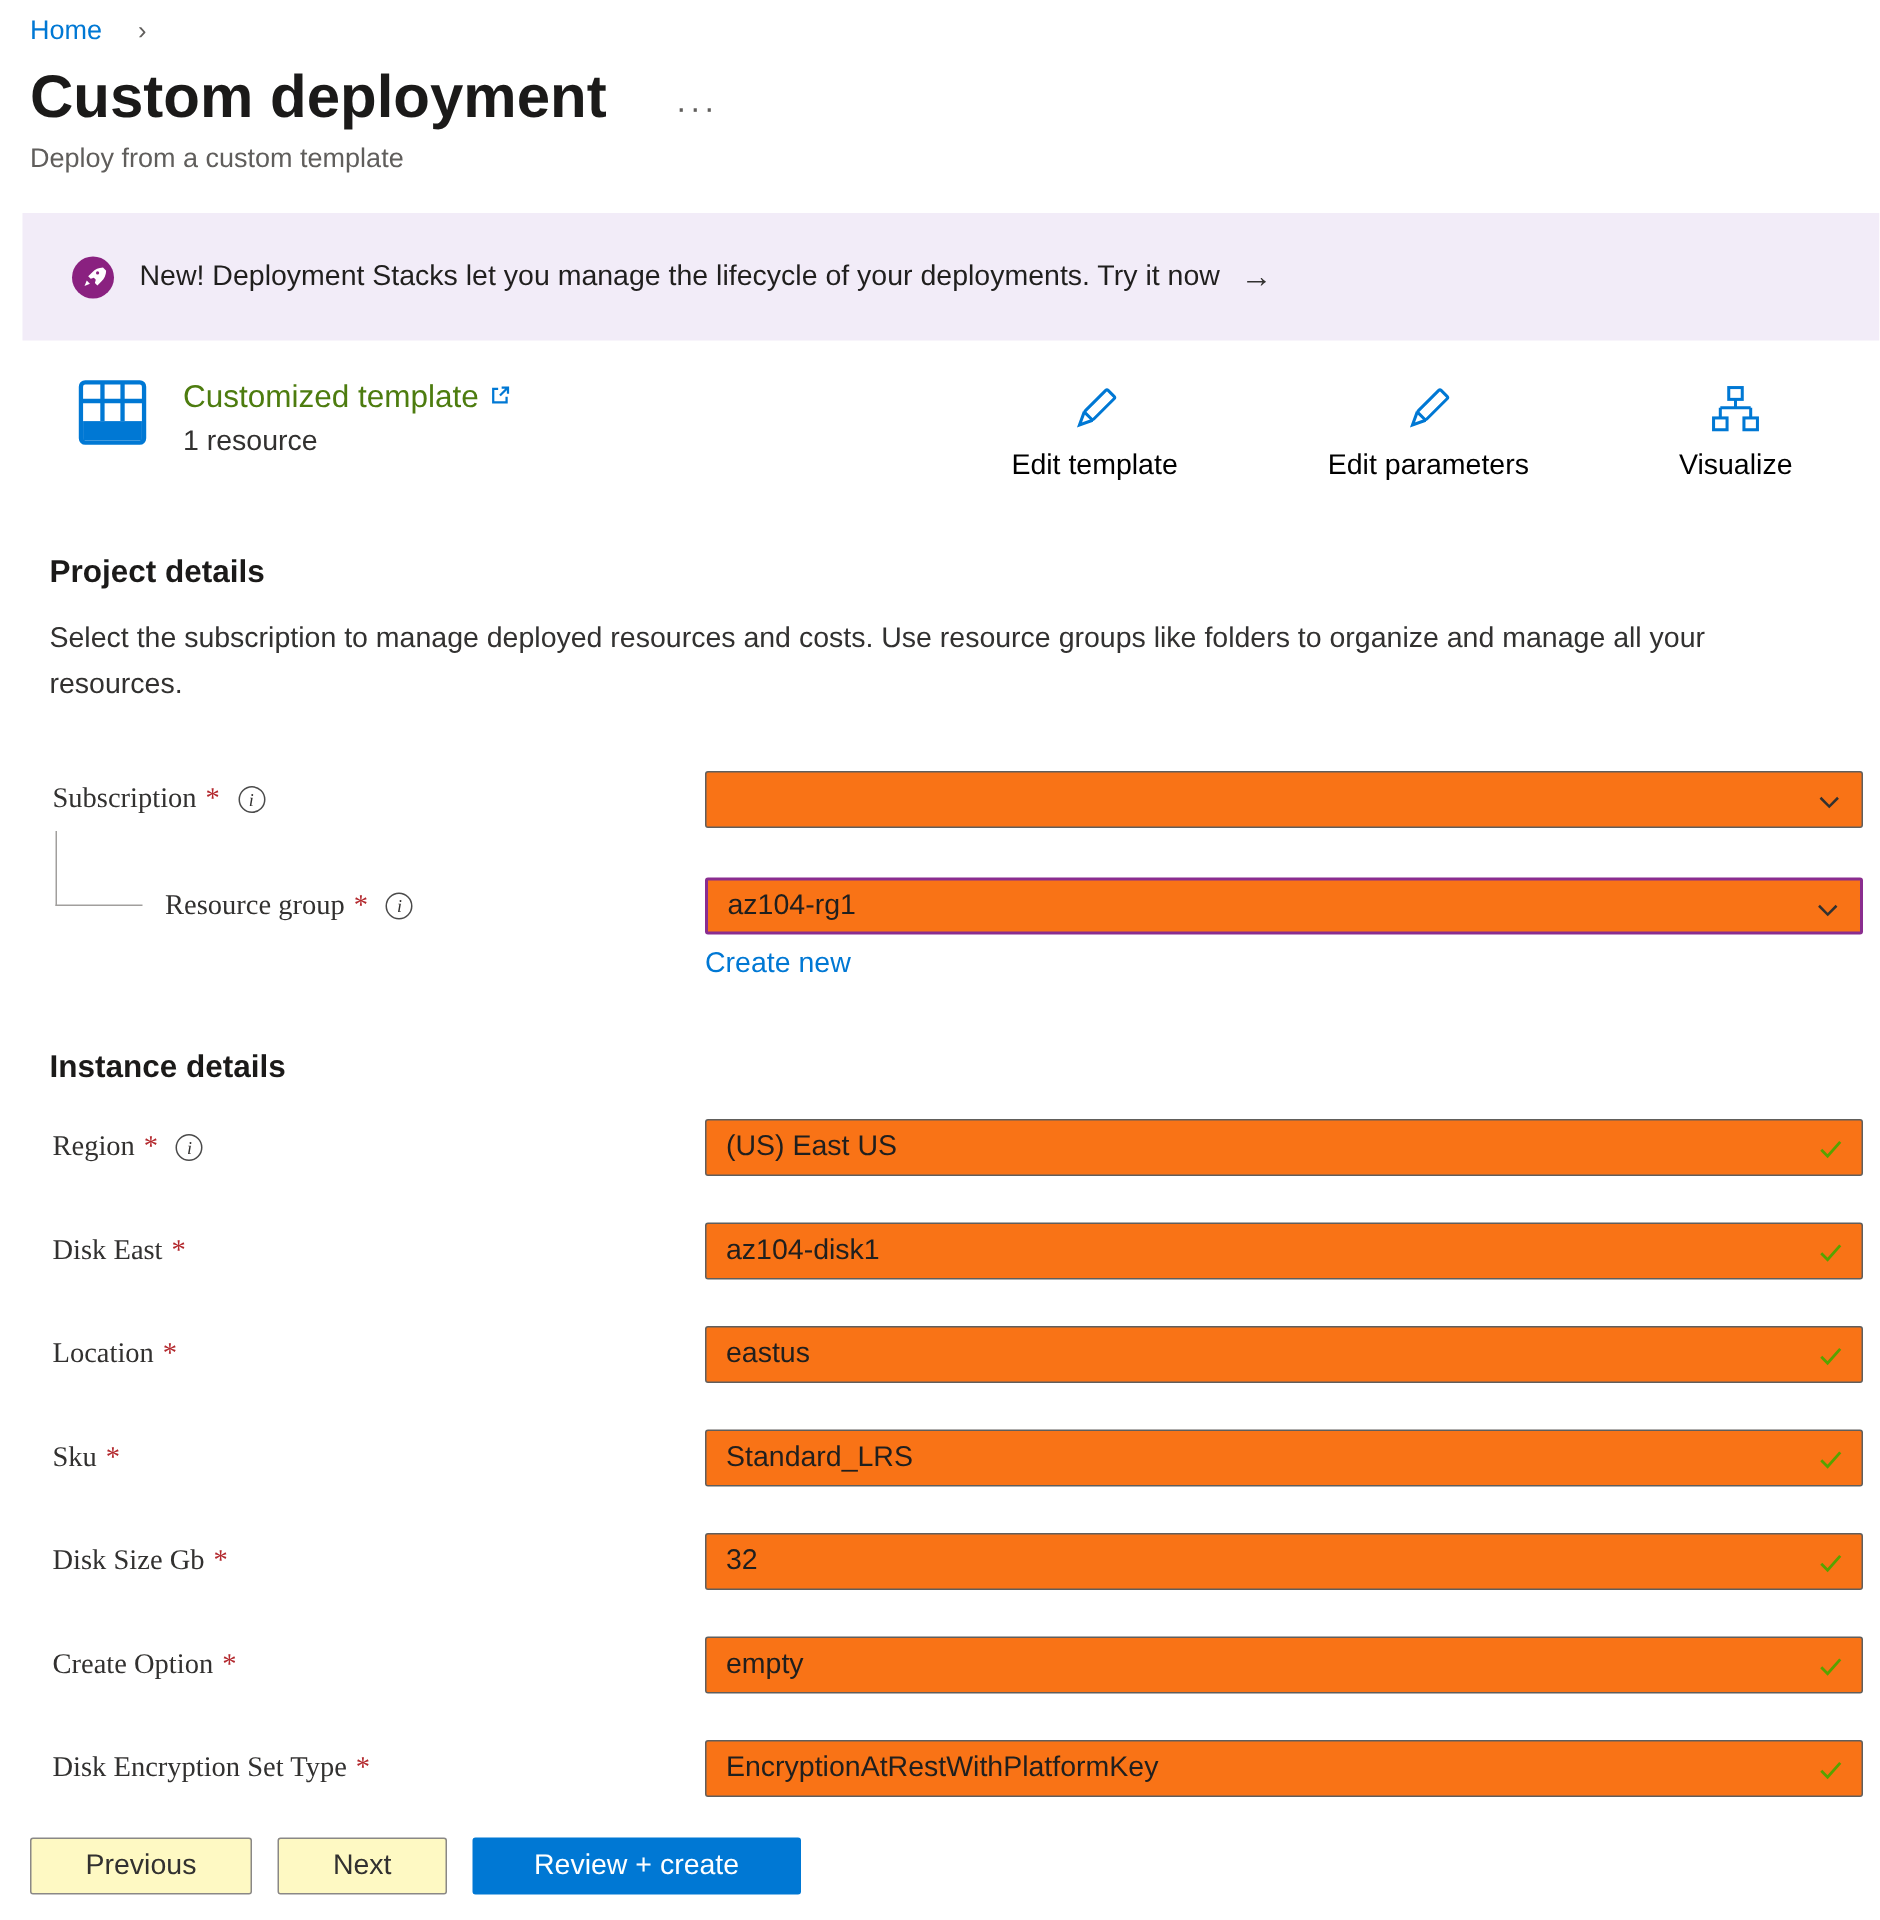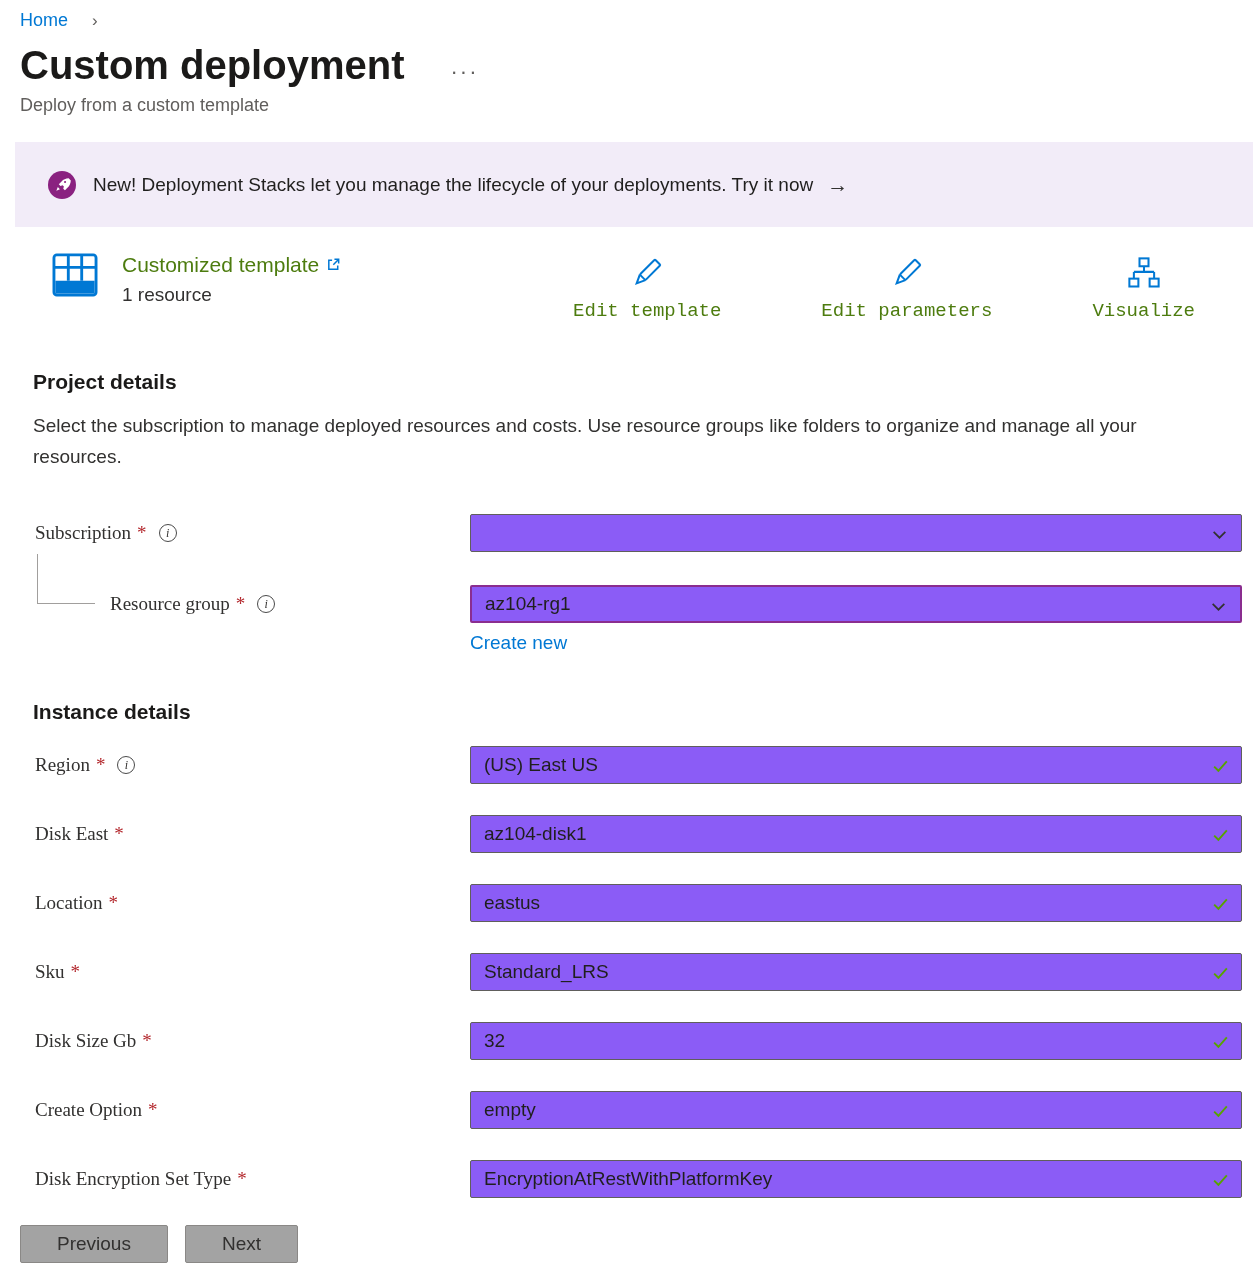--- a/index.html
+++ b/index.html
@@ -22,45 +22,45 @@
   .banner{margin:26px 0 0 15px;width:1238px;height:85px;background:#f2ecf8;display:flex;align-items:center;padding:0 20px 0 33px;}
   .rocket{width:28px;height:28px;border-radius:50%;background:#8a2180;flex:none;display:flex;align-items:center;justify-content:center;}
   .banner-text{margin-left:17px;font-size:19px;color:#201f1e;}
   .banner-arrow{margin-left:14px;font-size:21px;color:#323130;cursor:pointer;background:none;border:none;font-family:inherit;}
   
   .template-row{margin:26px 30px 0 52px;display:flex;justify-content:space-between;align-items:flex-start;}
   .template-left{display:flex;gap:24px;}
   .template-name{color:#4d7c0f;font-size:21px;display:inline-flex;align-items:flex-start;gap:7px;cursor:pointer;}
   .resource-count{font-size:19px;margin-top:7px;color:#323130;}
   .actions{display:flex;gap:100px;margin-top:2px;margin-right:28px;}
-  .action{display:flex;flex-direction:column;align-items:center;gap:3px;cursor:pointer;color:#4d7c0f;font-size:19px;background:none;border:none;font-family:Liberation Mono, monospace;}
+  .action{display:flex;flex-direction:column;align-items:center;gap:3px;cursor:pointer;color:#000000;font-size:19px;background:none;border:none;font-family:Liberation Sans, sans-serif;}
   
   .section-heading{font-size:21px;font-weight:700;margin:46px 0 0 33px;color:#1b1a19;}
   .section-heading.first{margin-top:48px;}
   .desc{margin:16px 60px 0 33px;font-size:19px;line-height:31px;max-width:1148px;color:#323130;}
   
   .form-row{display:flex;align-items:center;padding:0 11px 0 35px;margin-top:31px;position:relative;}
   .form-row.sub{margin-top:42px;}
   .form-row.rg{margin-top:33px;}
   .form-row.first-instance{margin-top:22px;}
   .form-label{width:435px;flex:none;display:flex;align-items:center;font-size:19px;color:#323130;font-family:Liberation Serif, serif;}
   .req{color:#b3282d;margin-left:6px;font-size:19px;}
   .info-icon{width:18px;height:18px;border:1px solid #4a4a4a;border-radius:50%;font-size:12px;display:inline-flex;align-items:center;justify-content:center;margin-left:12px;color:#323130;cursor:pointer;flex:none;}
   .info-icon::before{content:"i";font-family:"Liberation Serif",serif;font-style:italic;}
-  .control{flex:1;height:38px;border:1px solid #605e5c;border-radius:2px;background:#8b5cf6;display:flex;align-items:center;padding:0 44px 0 13px;font-size:19px;position:relative;cursor:pointer;color:#201f1e;}
+  .control{flex:1;height:38px;border:1px solid #605e5c;border-radius:2px;background:#f97316;display:flex;align-items:center;padding:0 44px 0 13px;font-size:19px;position:relative;cursor:pointer;color:#201f1e;}
   .rg .control{border:2px solid #8a2d8f;}
   .chev{position:absolute;right:13px;top:11px;}
   .check{position:absolute;right:11px;top:9px;}
   .connector{position:absolute;left:37px;top:-31px;width:58px;height:50px;border-left:1px solid #a19f9d;border-bottom:1px solid #a19f9d;}
   .rg .form-label{padding-left:75px;}
   .create-new{margin:9px 0 0 470px;font-size:19px;}
   .create-new a{color:#0078d4;cursor:pointer;}
   
   .footer{position:absolute;left:0;bottom:0;width:1253px;height:70px;background:#fff;display:flex;align-items:flex-start;gap:17px;padding:15px 0 0 20px;}
-  .btn{height:38px;border:1px solid #8a8886;background:#a3a3a3;border-radius:2px;font-size:19px;padding:0 36px;font-family:inherit;color:#323130;cursor:pointer;}
+  .btn{height:38px;border:1px solid #8a8886;background:#fef9c3;border-radius:2px;font-size:19px;padding:0 36px;font-family:inherit;color:#323130;cursor:pointer;}
   .btn.primary{background:#0078d4;border-color:#0078d4;color:#fff;padding:0 40px;}
 </style>
 </head>
 <body>
 
 <div class="breadcrumb">
   <a>Home</a>
   <span class="crumb-sep">›</span>
 </div>
 
@@ -288,13 +288,14 @@
       <svg width="19" height="19" viewBox="0 0 18 18">
           <path d="M3 10l4 4 8-9" fill="none" stroke="#57a300" stroke-width="1.8"></path>
         </svg>
     </span>
   </div>
 </div>
 
 <div class="footer">
   <button class="btn">Previous</button>
   <button class="btn">Next</button>
+  <button class="btn primary">Review + create</button>
 </div>
 
 </body></html>

